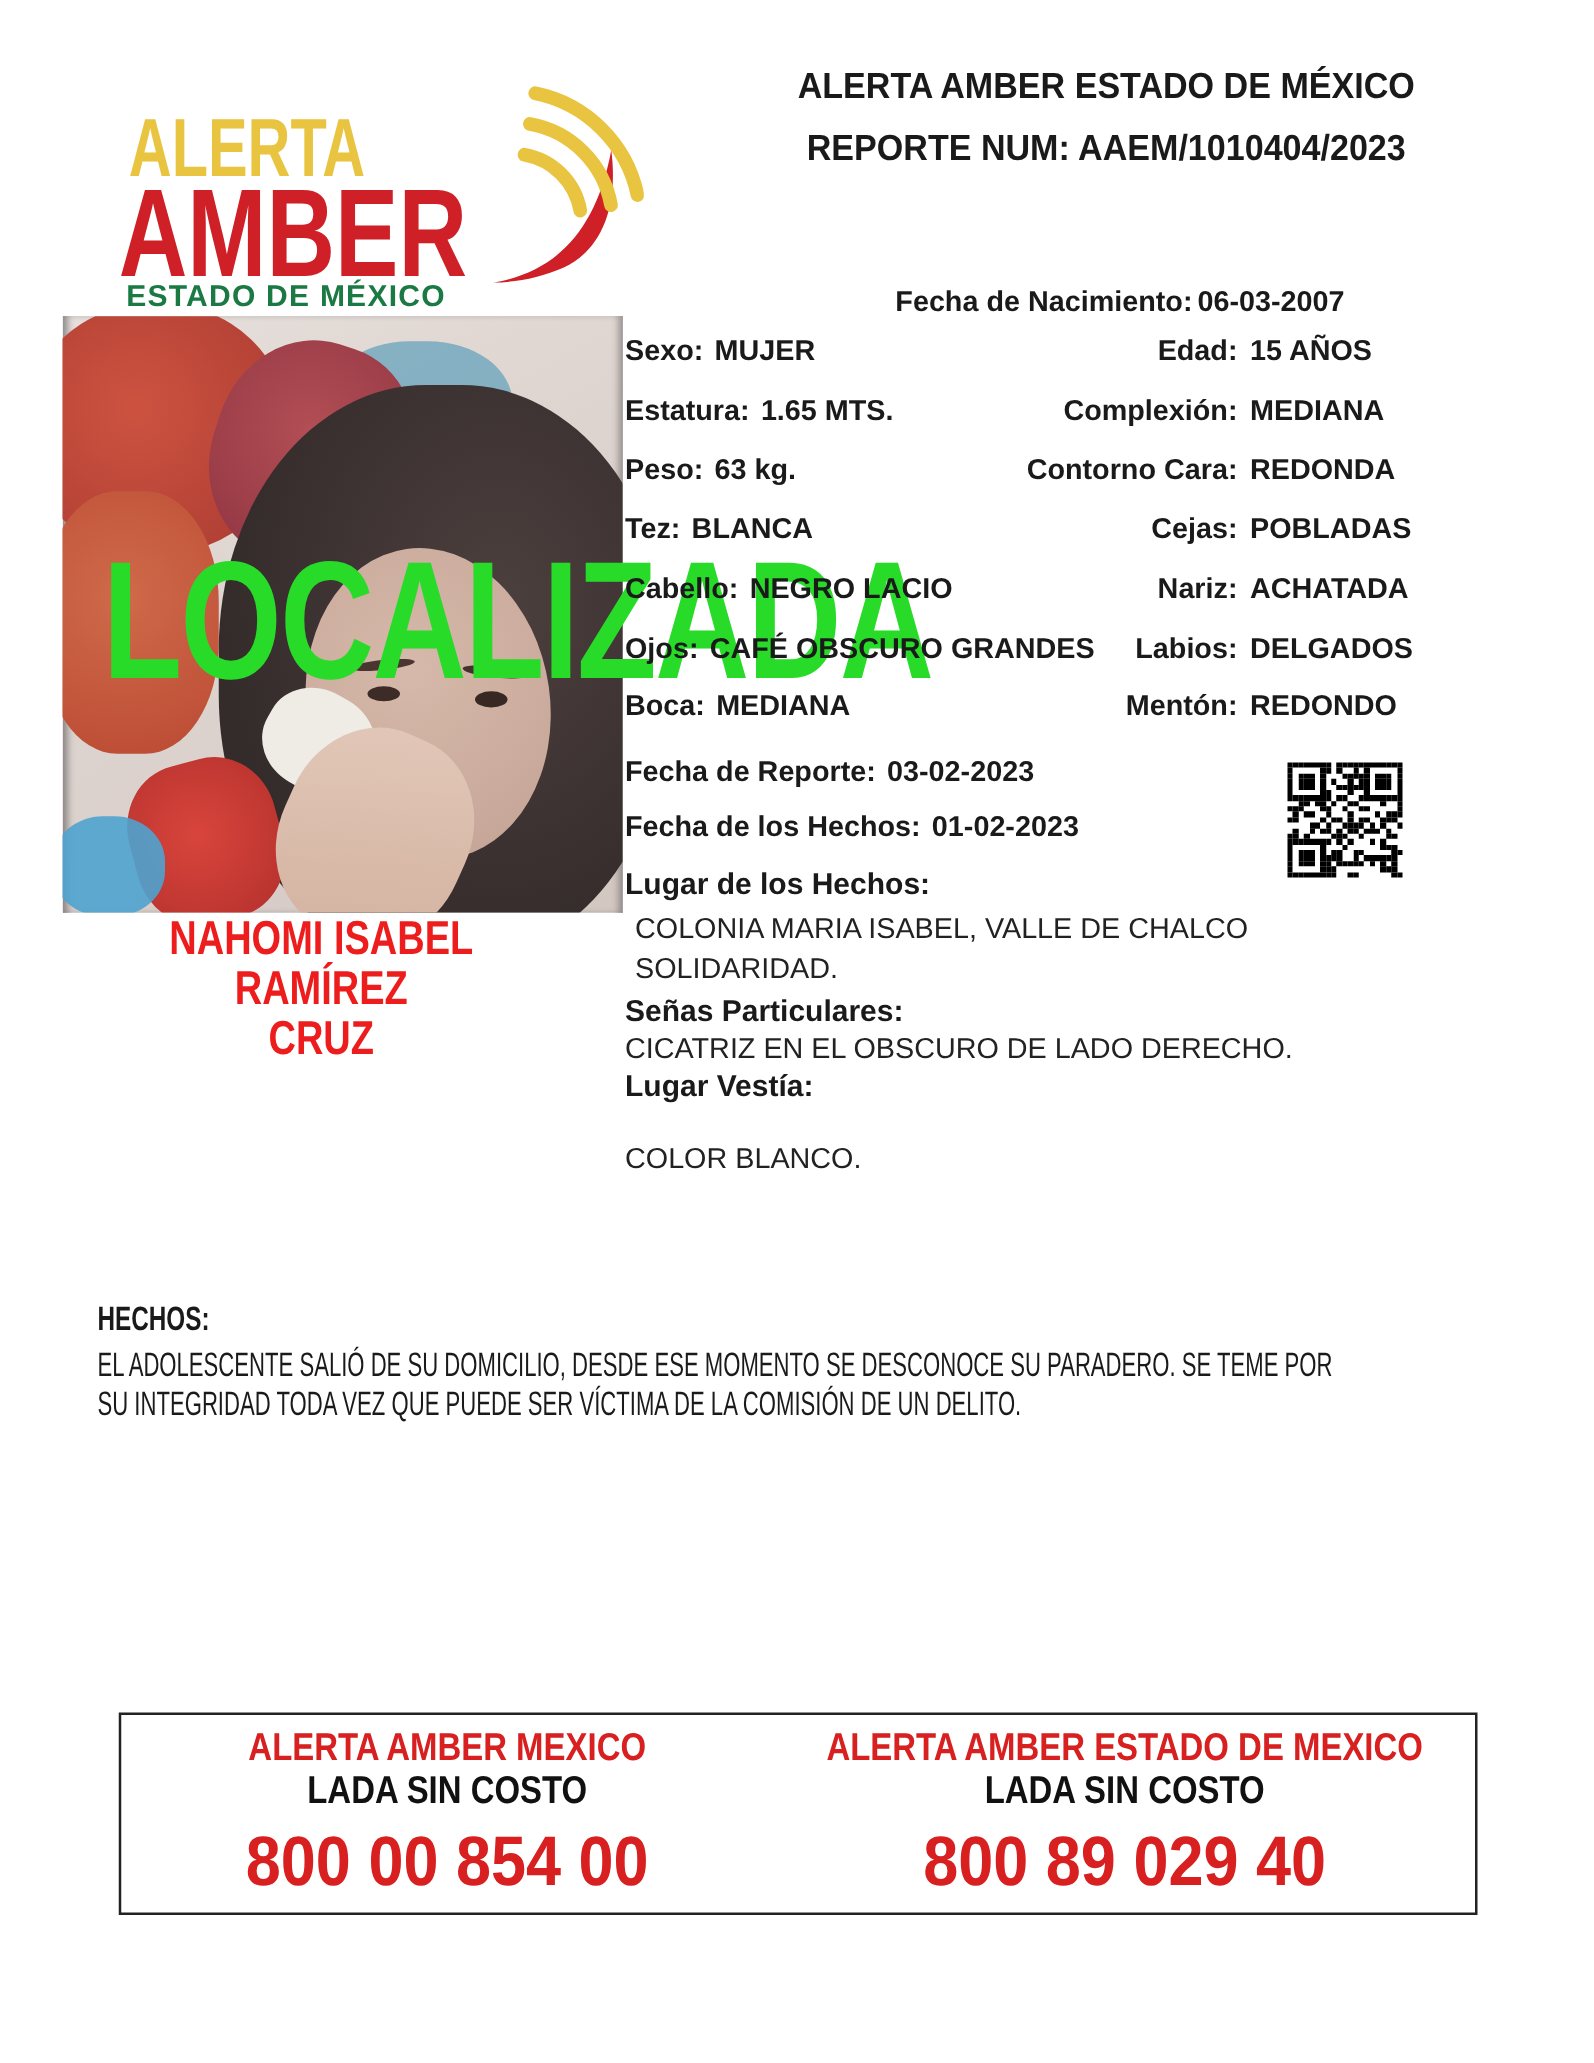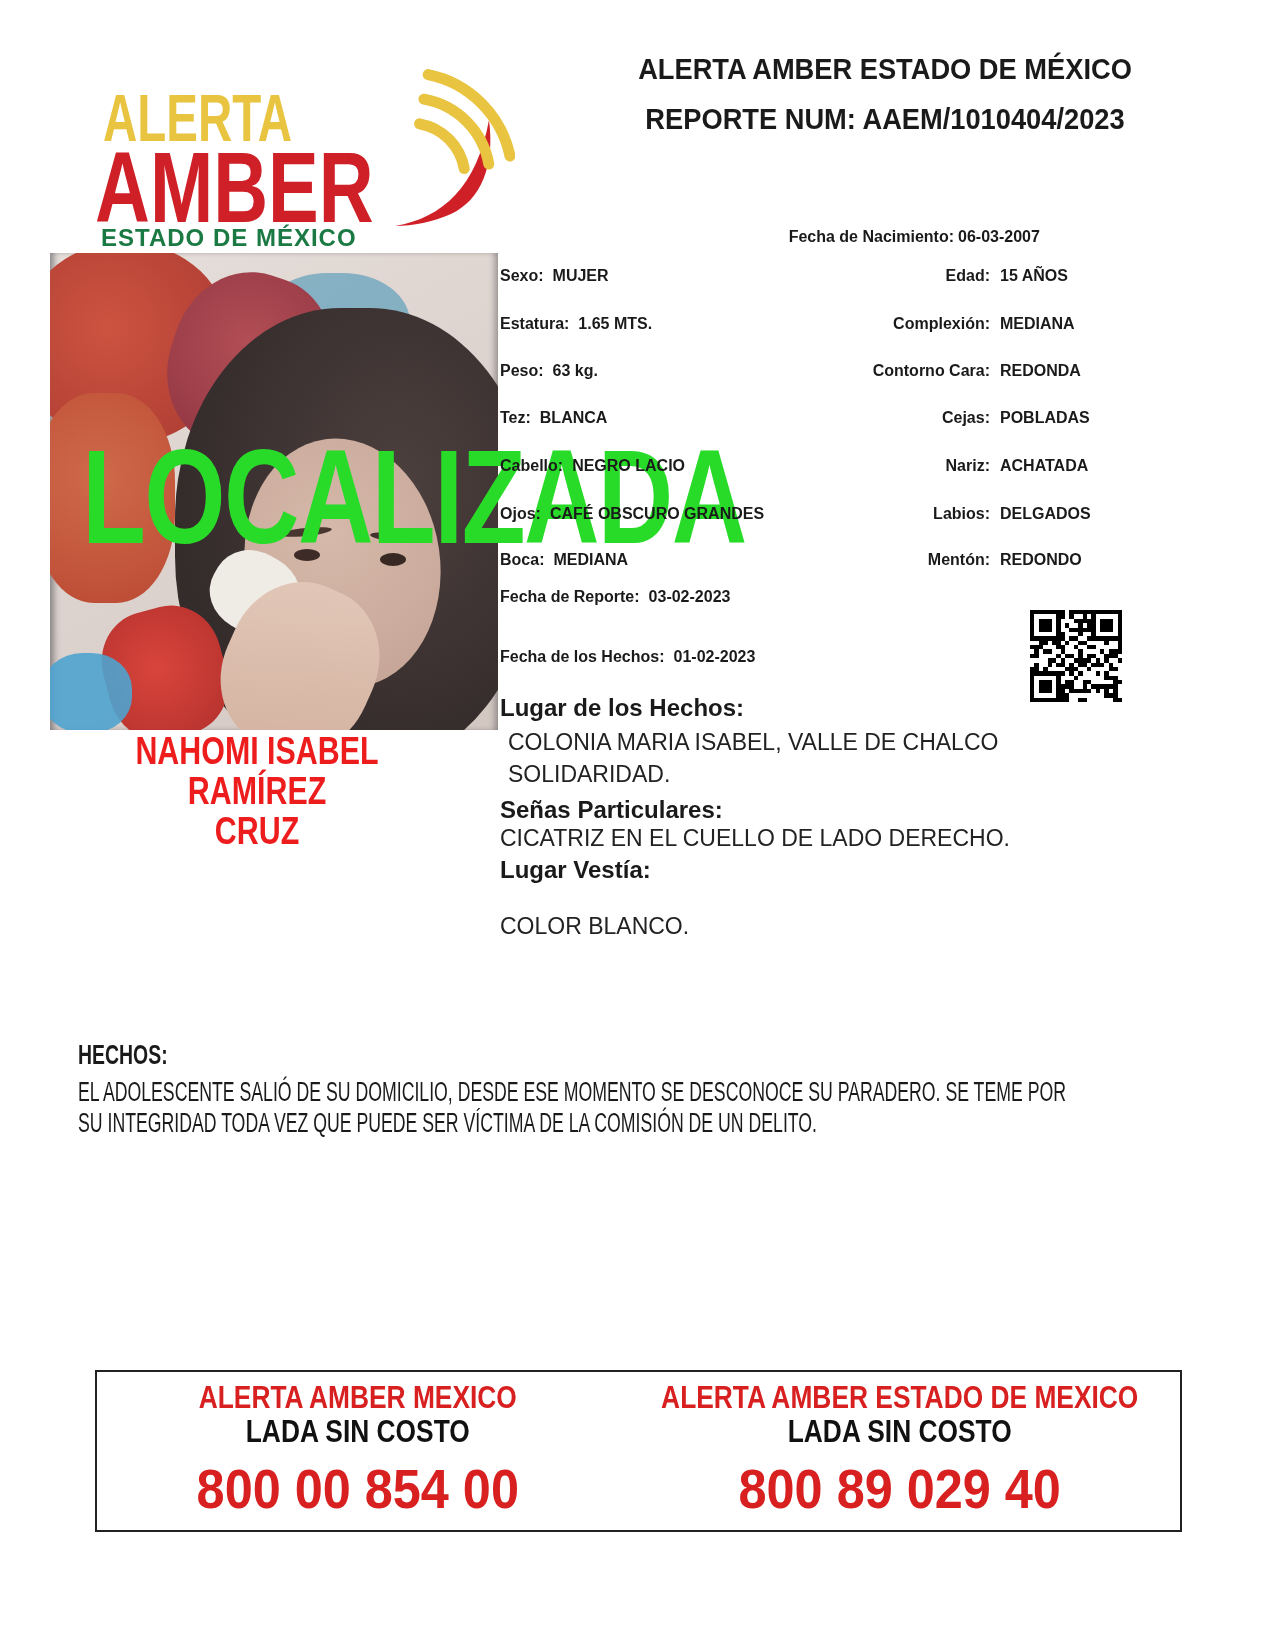--- a/index.html
+++ b/index.html
@@ -50,21 +50,21 @@
            background:radial-gradient(circle at 45% 45%,#d8453c,#b32f2c);}
 
   
   .localizada{position:absolute;left:82px;top:430px;z-index:5;font-size:134px;font-weight:bold;line-height:1;
               letter-spacing:-2px;transform:scaleX(0.78);transform-origin:left top;white-space:nowrap;}
   .person-name{position:absolute;left:42px;top:731px;width:430px;z-index:6;text-align:center;
                font-size:38px;font-weight:bold;line-height:40px;transform:scaleX(0.8);transform-origin:center top;}
 
   
   .details{position:absolute;left:500px;top:220px;width:672px;height:730px;z-index:8;}
-  .d-row{position:absolute;left:0;width:672px;height:30px;font-weight:bold;font-size:16px;}
+  .d-row{position:absolute;left:0;width:672px;height:30px;font-weight:bold;font-size:23px;}
   .d-left{position:absolute;left:0;white-space:nowrap;}
   .d-left .val{margin-left:9px;}
   .d-rlabel{position:absolute;right:182px;white-space:nowrap;}
   .d-rvalue{position:absolute;left:500px;white-space:nowrap;}
   .sec-label{position:absolute;left:0;font-weight:bold;font-size:24px;white-space:nowrap;}
   .sec-text{position:absolute;font-size:23px;color:#222;white-space:nowrap;}
 
   .qr{position:absolute;left:1030px;top:610px;width:92px;height:92px;background:#fff;z-index:9;}
   .qr i{position:absolute;background:#000;}
 
@@ -185,34 +185,34 @@
       <span class="d-rlabel">Mentón:</span>
       <span class="d-rvalue">REDONDO</span>
     </div>
 
     <div class="d-row" style="top:285px">
       <span class="d-left"><span>Ojos:</span><span class="val">CAFÉ OBSCURO GRANDES</span></span>
       <span class="d-rlabel">Labios:</span>
       <span class="d-rvalue">DELGADOS</span>
     </div>
 
-    <div class="d-row" style="top:368px">
+    <div class="d-row" style="top:384px">
       <span class="d-left"><span>Fecha de Reporte:</span><span class="val">03-02-2023</span></span>
     </div>
 
     <div class="d-row" style="top:428px">
       <span class="d-left"><span>Fecha de los Hechos:</span><span class="val">01-02-2023</span></span>
     </div>
 
     <div class="sec-label" style="top:474px">Lugar de los Hechos:</div>
     <div class="sec-text" style="top:509px;left:8px">COLONIA MARIA ISABEL, VALLE DE CHALCO</div>
     <div class="sec-text" style="top:541px;left:8px">SOLIDARIDAD.</div>
 
     <div class="sec-label" style="top:576px">Señas Particulares:</div>
-    <div class="sec-text" style="top:605px;left:0">CICATRIZ EN EL CUELLO DE LADO DERECHO.</div>
+    <div class="sec-text" style="top:605px;left:0">CICATRIZ EN EL OBSCURO DE LADO DERECHO.</div>
 
     <div class="sec-label" style="top:636px">Lugar Vestía:</div>
     <div class="sec-text" style="top:693px;left:0">COLOR BLANCO.</div>
   </div>
 
   <div class="qr">
       <i style="left:0.00px;top:0.00px;width:4.38px;height:4.38px"></i>
       <i style="left:4.38px;top:0.00px;width:4.38px;height:4.38px"></i>
       <i style="left:8.76px;top:0.00px;width:4.38px;height:4.38px"></i>
       <i style="left:13.14px;top:0.00px;width:4.38px;height:4.38px"></i>

